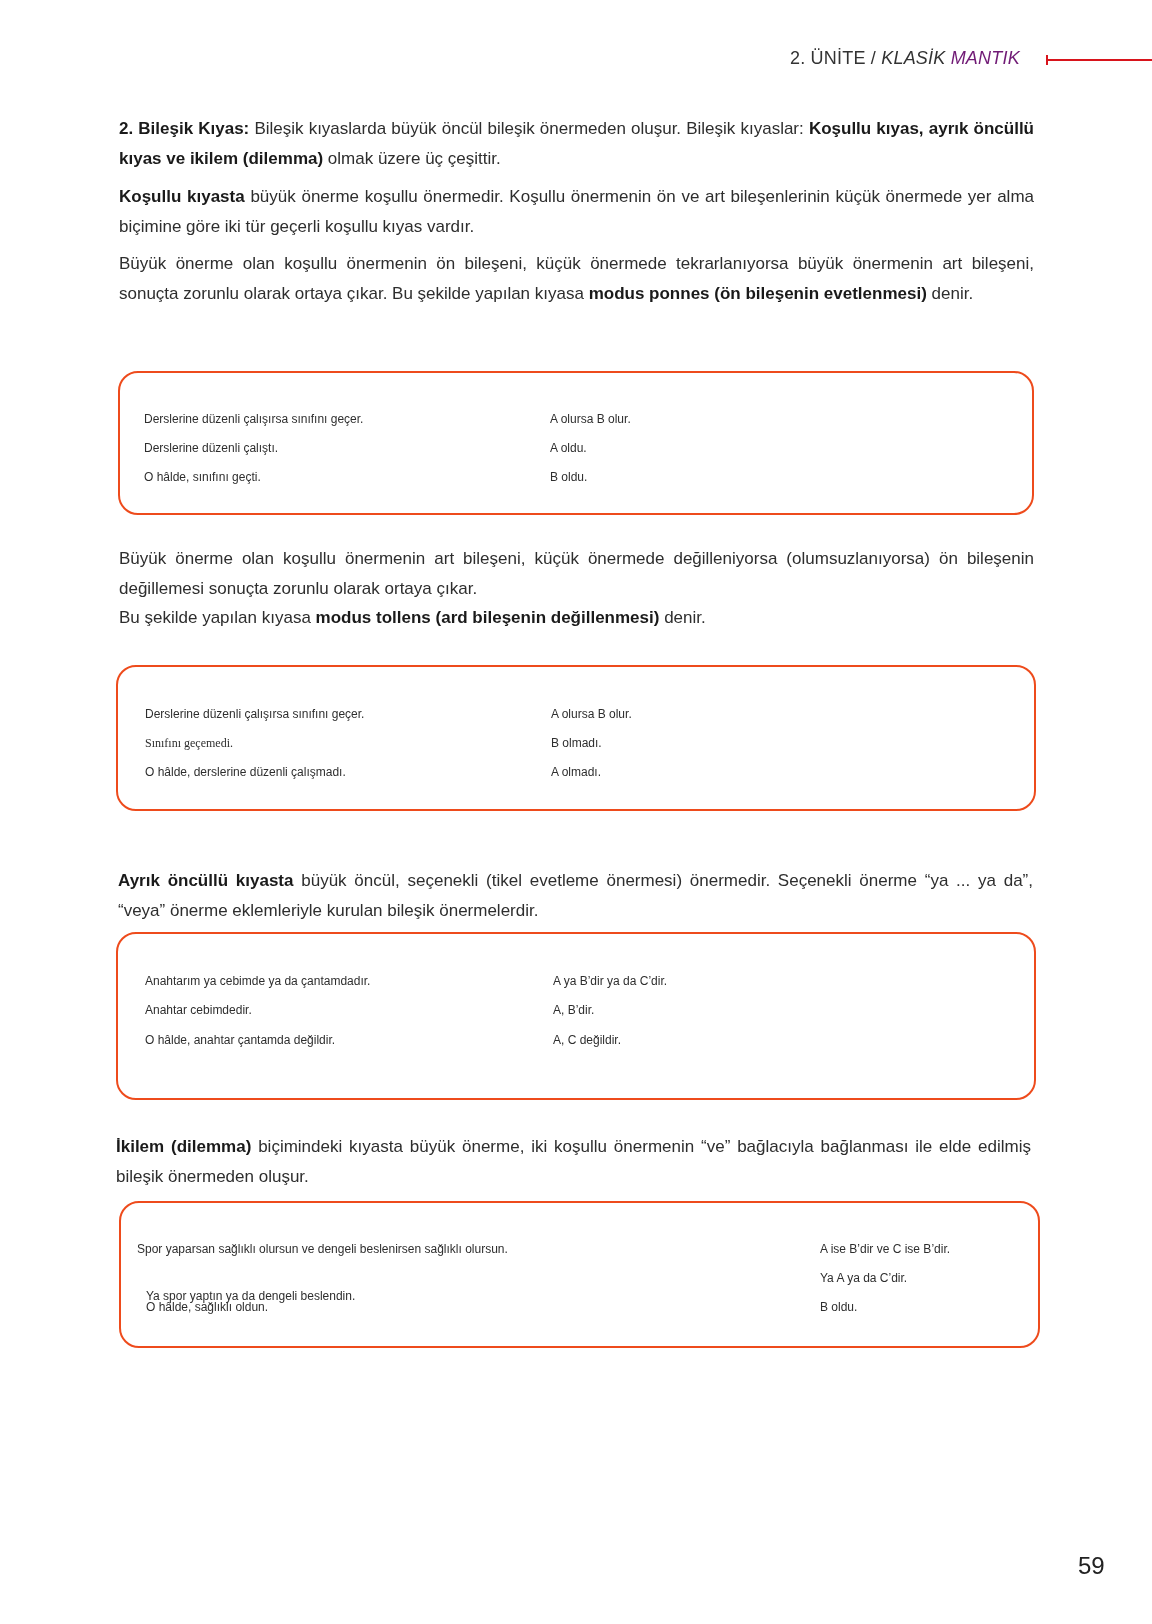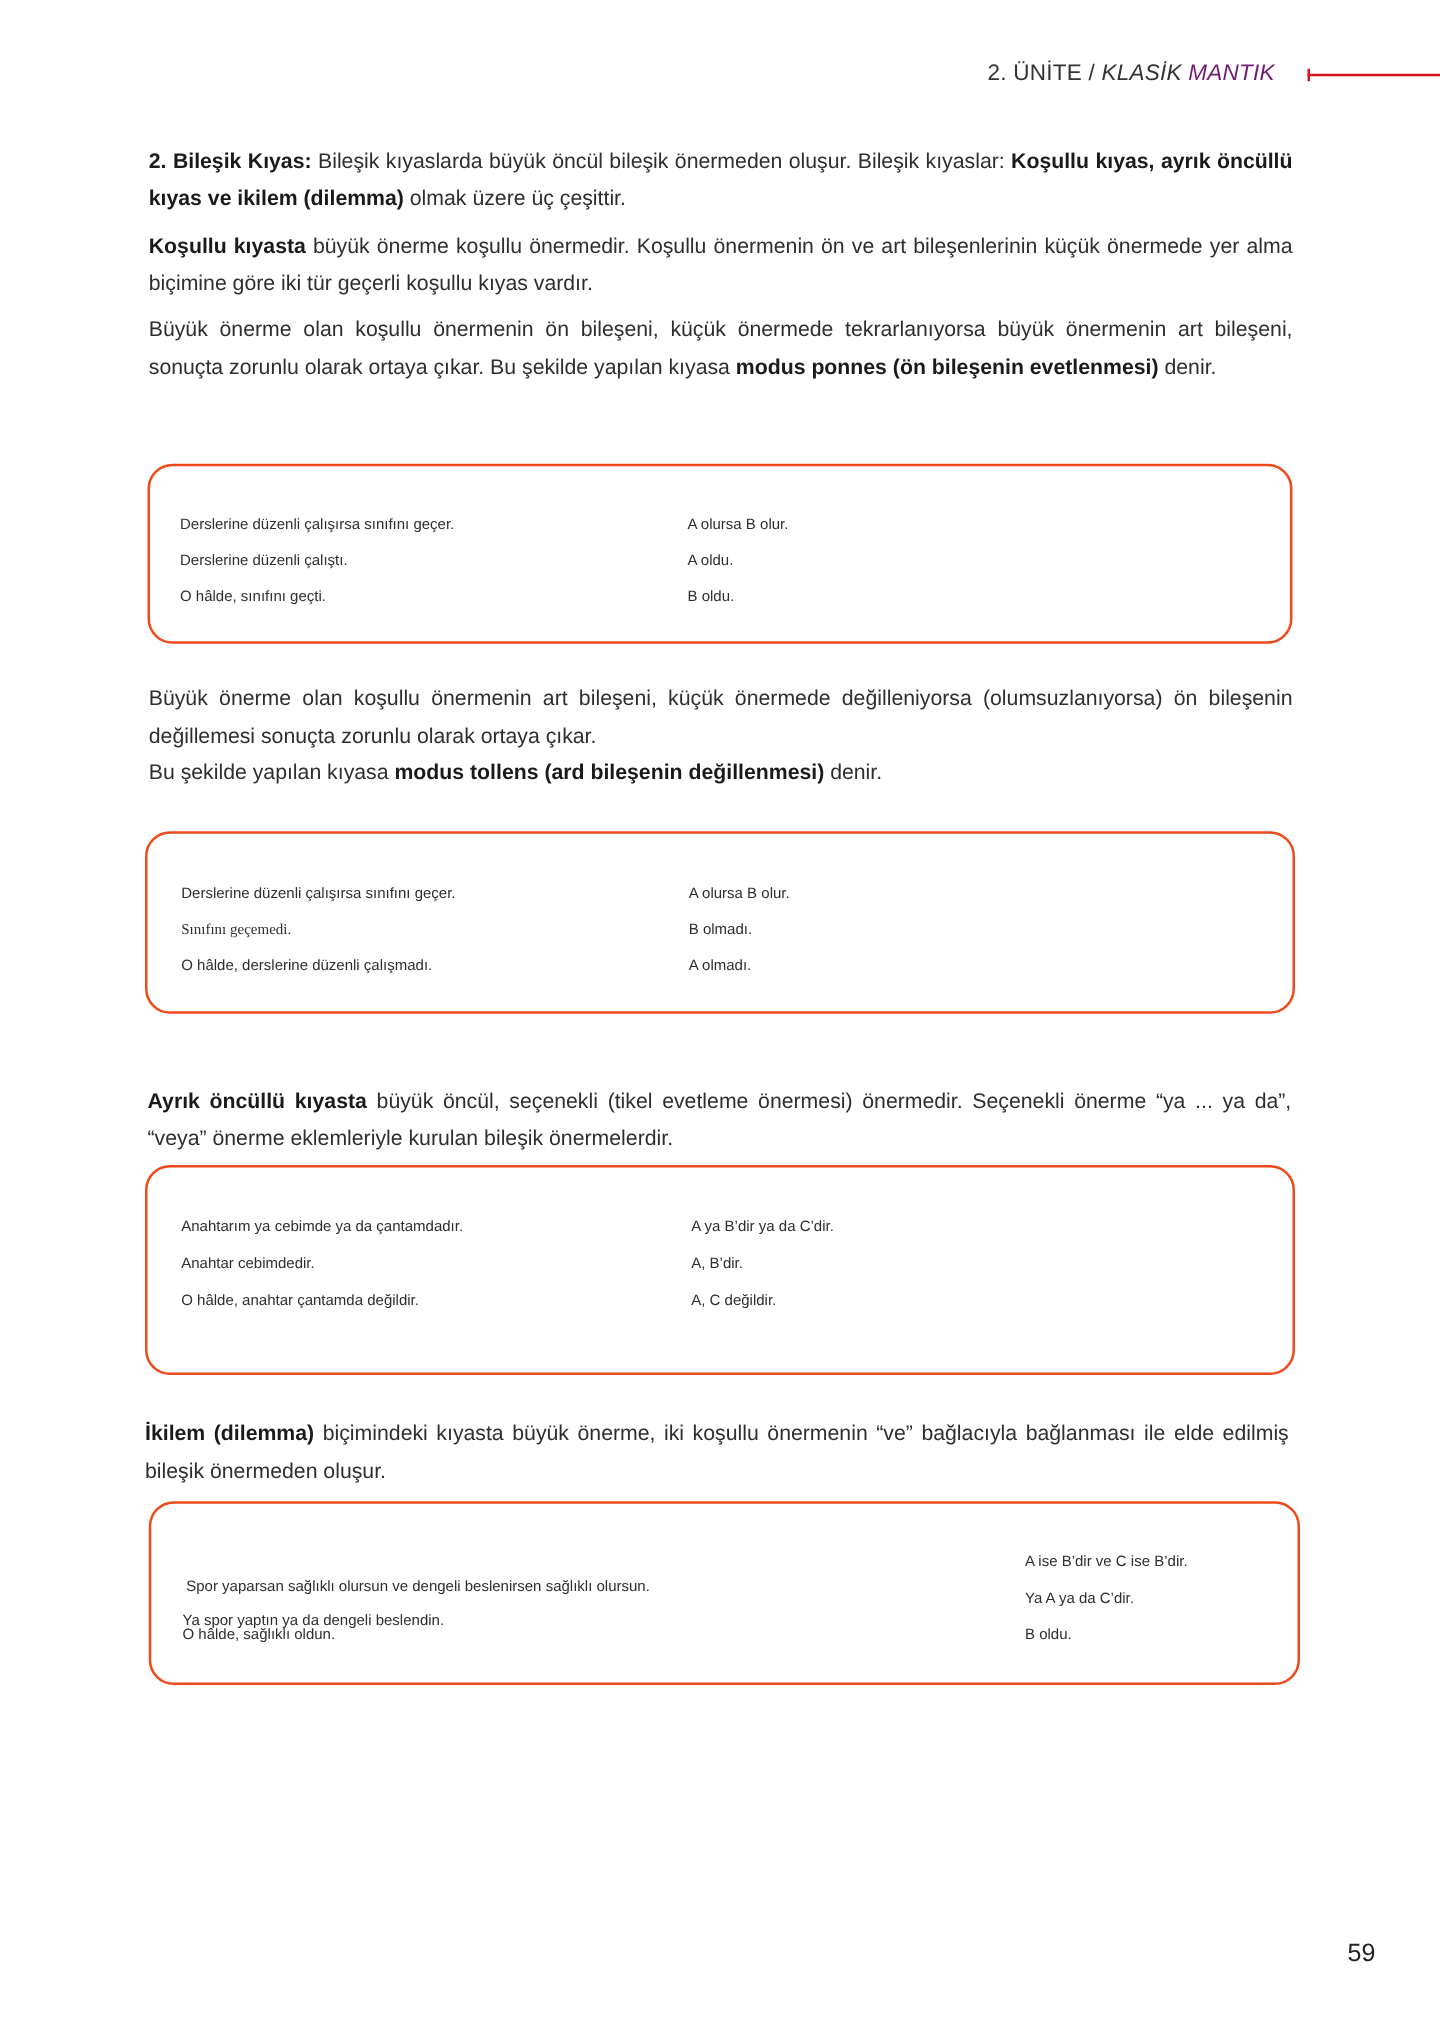--- a/index.html
+++ b/index.html
@@ -29,21 +29,21 @@
   }
   .para b { font-weight: 700; color: #1a1a1a; }
   .box {
     position: absolute; border: 2.5px solid #ee4b1c; border-radius: 20px;
     box-sizing: border-box;
   }
   .box .row {
     position: absolute; font-size: 12px; line-height: 29.5px; color: #2e2e2e; white-space: nowrap;
   }
   .page-number {
-    position: absolute; left: 1078px; top: 1552px; font-size: 20px; color: #222;
+    position: absolute; left: 1078px; top: 1552px; font-size: 24px; color: #222;
   }
 </style>
 </head>
 <body>
 
 <div class="header">
   <span>2. ÜNİTE / </span><span class="italic">KLASİK </span><span class="accent">MANTIK</span>
 </div>
 <div class="header-rule"></div>
 
@@ -93,21 +93,21 @@
   <div class="row" style="left:435px; top:62px;">A, B’dir.</div>
   <div class="row" style="left:27px; top:92px;">O hâlde, anahtar çantamda değildir.</div>
   <div class="row" style="left:435px; top:92px;">A, C değildir.</div>
 </div>
 
 <div class="para" style="top:1132px; left:116px;">
   <b>İkilem (dilemma)</b><span> biçimindeki kıyasta büyük önerme, iki koşullu önermenin “ve” bağlacıyla bağlanması ile elde edilmiş bileşik önermeden oluşur.</span>
 </div>
 
 <div class="box" style="left:119px; top:1201px; width:921px; height:147px;">
-  <div class="row" style="left:28px; top:32px;margin-top:20px;">Spor yaparsan sağlıklı olursun ve dengeli beslenirsen sağlıklı olursun.</div>
+  <div class="row" style="left:16px; top:32px;">Spor yaparsan sağlıklı olursun ve dengeli beslenirsen sağlıklı olursun.</div>
   <div class="row" style="left:699px; top:32px;">A ise B’dir ve C ise B’dir.</div>
   <div class="row" style="left:25px; top:79px;">Ya spor yaptın ya da dengeli beslendin.</div>
   <div class="row" style="left:699px; top:61px;">Ya A ya da C’dir.</div>
   <div class="row" style="left:25px; top:90px;">O hâlde, sağlıklı oldun.</div>
   <div class="row" style="left:699px; top:90px;">B oldu.</div>
 </div>
 
 <div class="page-number">59</div>
 
 </body></html>

